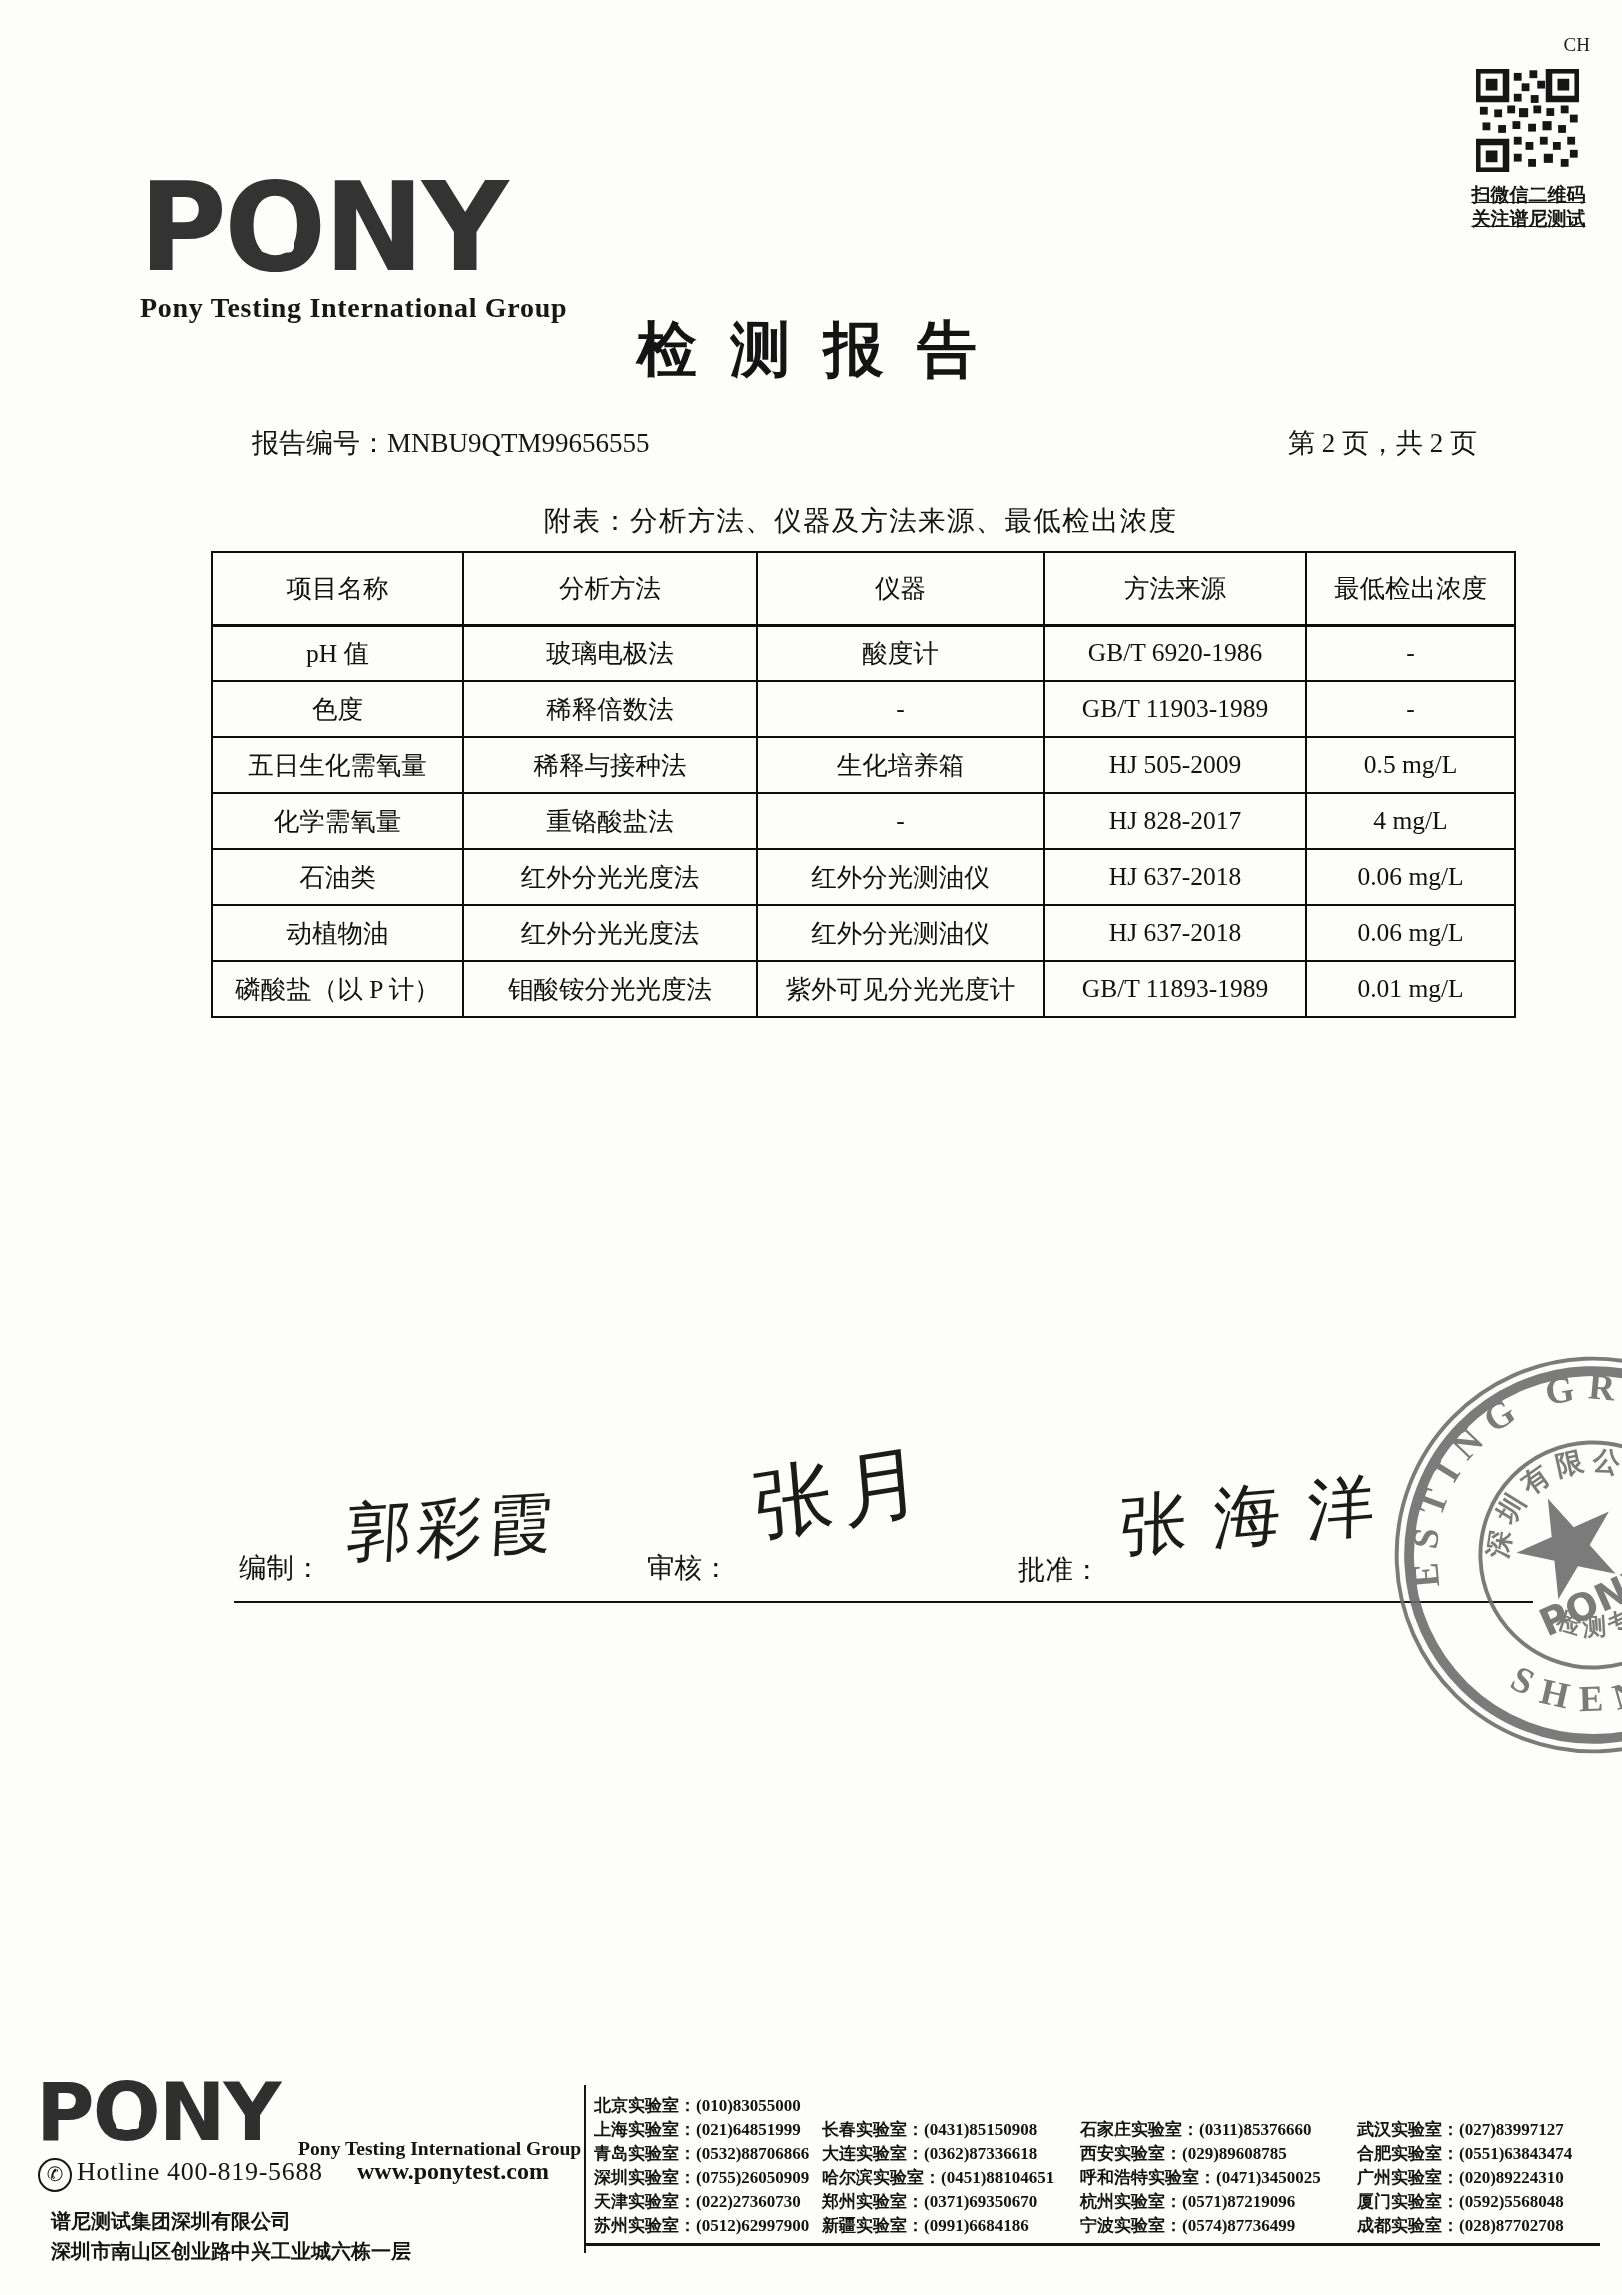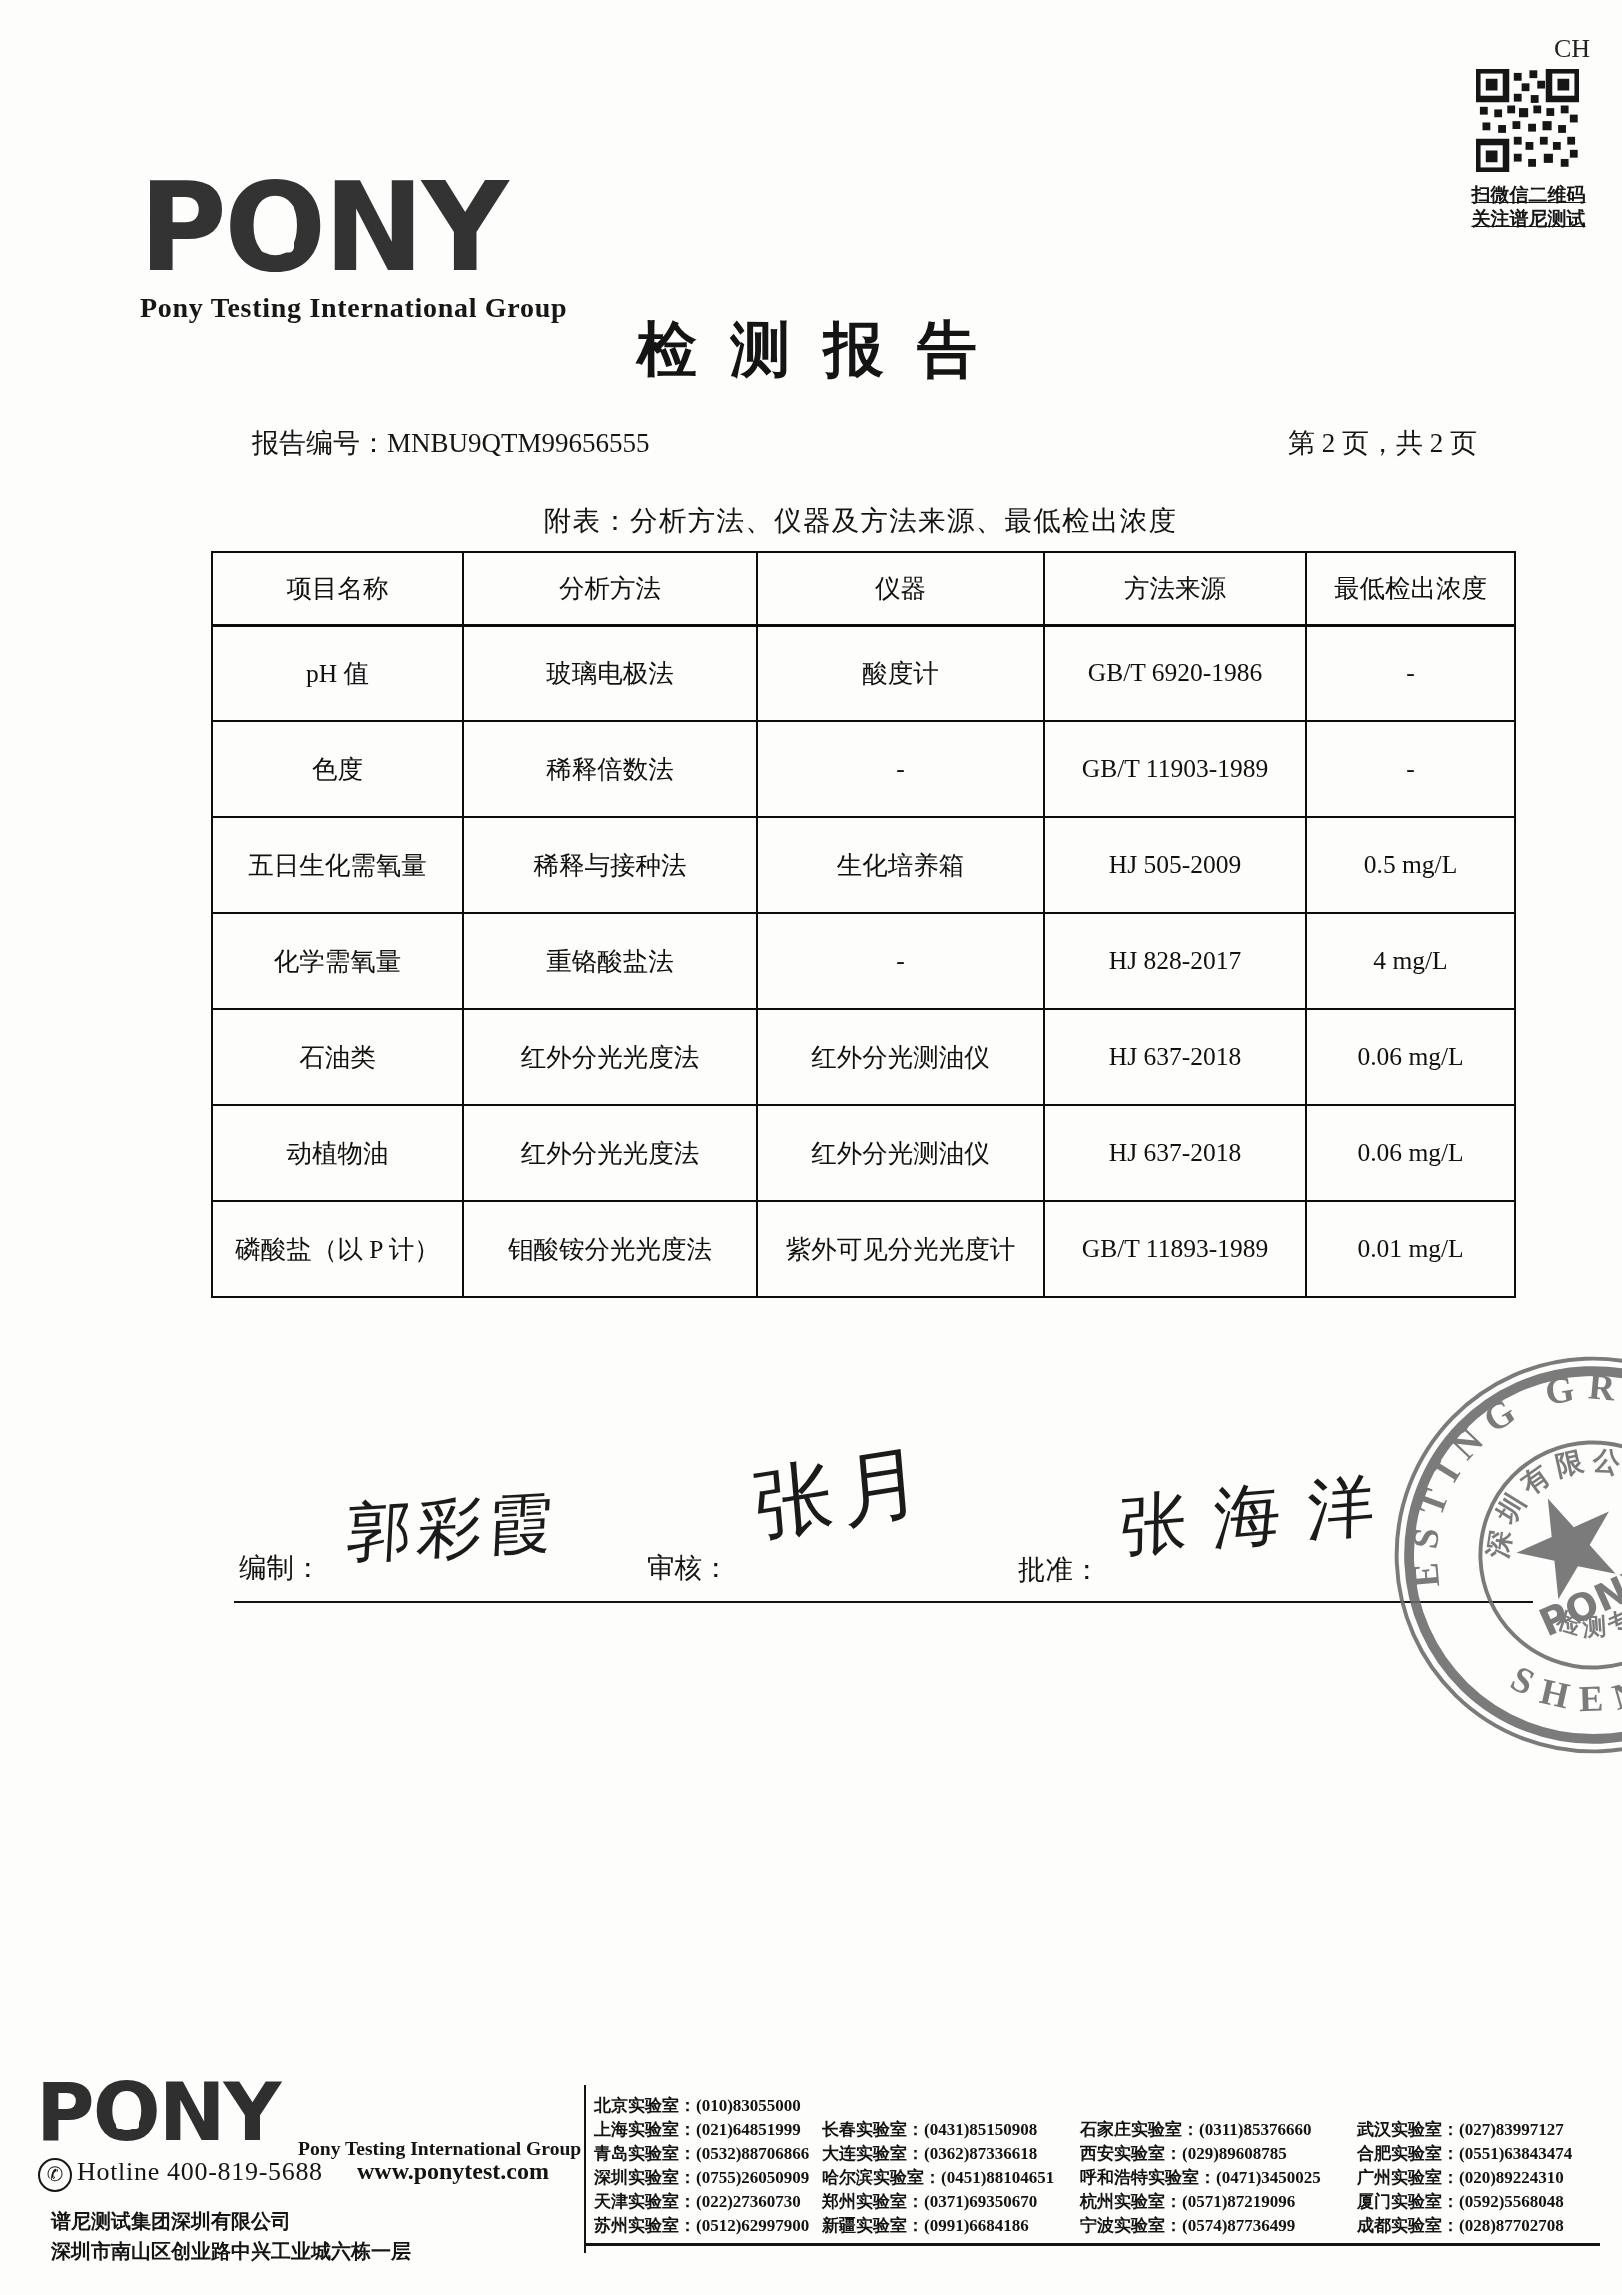--- a/index.html
+++ b/index.html
@@ -10,39 +10,39 @@
   
   .logo{position:absolute; left:139px; top:168px; display:flex; align-items:flex-start;
         font-family:"DejaVu Sans", sans-serif; font-weight:bold; font-size:120px;
         line-height:1; letter-spacing:-2.6px; color:#333;}
   .logo .ltr{position:relative; display:inline-block; transform:scaleY(1.02);}
   .logo .o-counter{position:absolute; left:36%; top:30%; width:34%; height:40%;
         background:#fdfdfc; border-radius:5.2px;}
   .logo-tagline{position:absolute; left:140px; top:292px; font-size:28px; font-weight:bold;
         letter-spacing:0.7px; color:#171717;}
   .qr-label{position:absolute; left:1505px; top:34px; width:85px; text-align:right;
-        font-size:26px; color:#222;}
+        font-size:19px; color:#222;}
   .qr-box{position:absolute; left:1476px; top:69px;}
   .qr-caption{position:absolute; left:1463px; top:183px; width:131px; text-align:center;
         font-size:19px; font-weight:bold; line-height:23.6px; font-family:"Liberation Sans", sans-serif; color:#161616;text-decoration:underline;}
   .doc-title{position:absolute; left:0; top:310px; width:1623px; text-align:center;
         font-size:60px; font-weight:bold; letter-spacing:9.2px; color:#141414;}
   .report-line{position:absolute; left:252px; top:425px; font-size:27px; color:#151515;}
   .page-info{position:absolute; left:1288px; top:425px; font-size:27px; color:#151515;}
   
   .tbl-caption{position:absolute; left:209px; top:503px; width:1303px; text-align:center;
         font-size:27.5px; color:#141414; letter-spacing:1.3px;}
   table.report{position:absolute; left:211px; top:551px; width:1302px;
         border-collapse:collapse; table-layout:fixed;
         border:2.6px solid #0d0d0d; font-size:25.5px; color:#111;}
   table.report th, table.report td{
         border:2px solid #0d0d0d; text-align:center; vertical-align:middle;
         padding:0 3.9px; font-weight:normal; overflow:hidden;}
   table.report thead tr{height:73px;}
-  table.report tbody tr{height:96px;}
+  table.report tbody tr{height:56px;}
   table.report thead th{border-bottom-width:3.3px;}
   
   .sig-label{position:absolute; font-size:27.5px; color:#141414;}
   .sig-name{position:absolute; font-family:"DejaVu Sans", sans-serif; color:#1b1b1b; white-space:nowrap;}
   .sig-name.n1{left:347px;  top:1484px; font-size:65px; transform:rotate(-3deg) skewX(-6deg); letter-spacing:5.2px;}
   .sig-name.n2{left:753px; top:1440px; font-size:80px; transform:rotate(-9deg) skewX(-4deg); letter-spacing:9.2px;}
   .sig-name.n3{left:1119px; top:1470px; font-size:68px; transform:rotate(-5deg) skewX(-6deg); letter-spacing:26px;}
   .sig-rule{position:absolute; left:234px; top:1601px; width:1299px; height:2px; background:#131313;}
   
   .stamp{position:absolute; left:1377px; top:1339px; opacity:.88;}

